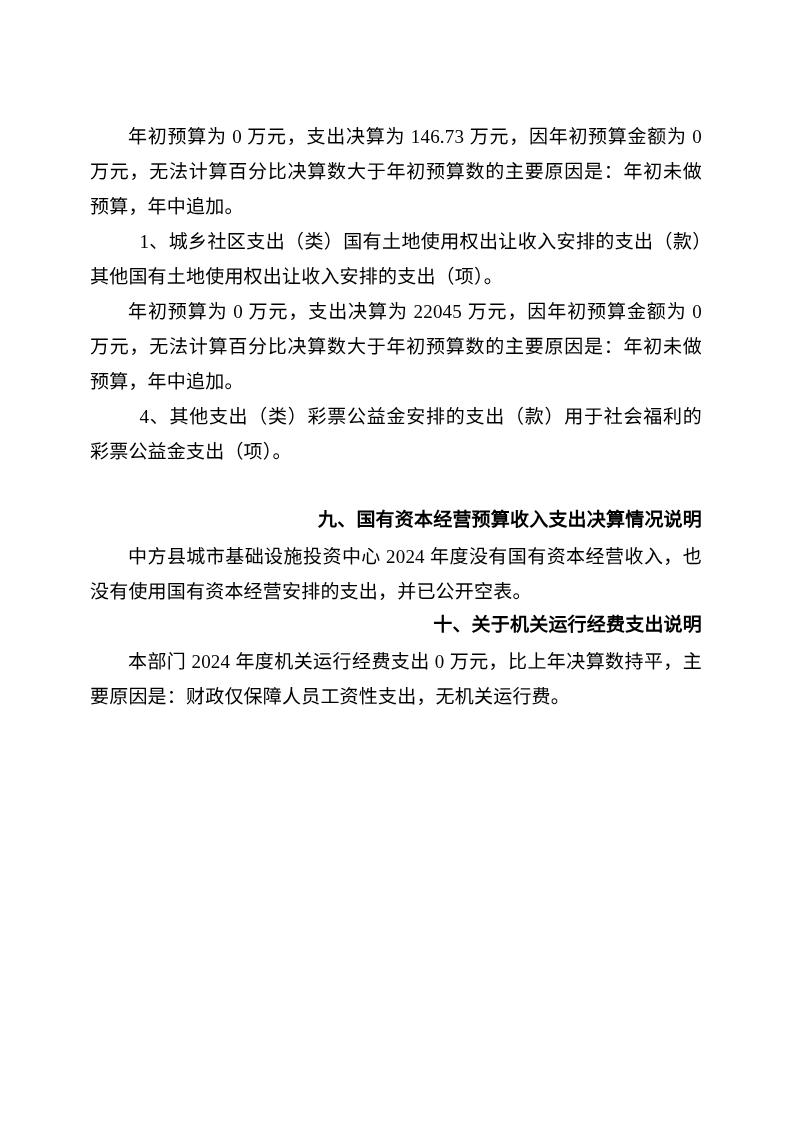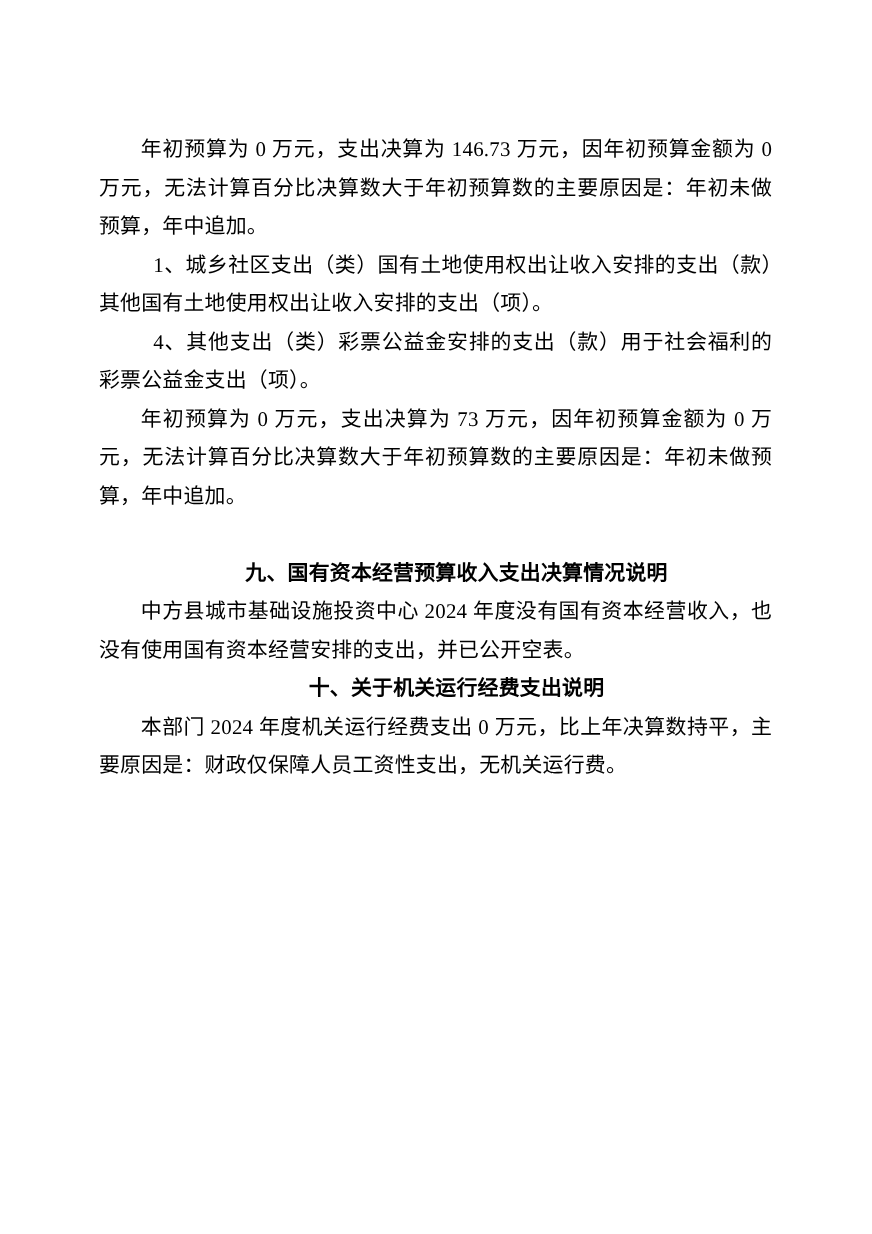--- a/index.html
+++ b/index.html
@@ -28,37 +28,37 @@
     text-align: justify;
     letter-spacing: 0.2px;
   }
   .para.body {
     text-indent: 2em;
   }
   .para.item {
     text-indent: 2.6em;
   }
   .para.heading {
-    font-family: Liberation Sans, sans-serif;
+    font-family: Liberation Mono, monospace;
     font-weight: bold;
     text-indent: 2em;
-    text-align: center;
+    text-align: right;
   }
   .para.spacer {
     height: 35px;
   }
 </style>
 </head>
 <body>
 
 <div class="page" style="background: rgb(255, 255, 255); color: rgb(0, 0, 0);">
   <div>
       <p class="para body">年初预算为 0 万元，支出决算为 146.73 万元，因年初预算金额为 0 万元，无法计算百分比决算数大于年初预算数的主要原因是：年初未做预算，年中追加。</p>
       <p class="para item">1、城乡社区支出（类）国有土地使用权出让收入安排的支出（款）其他国有土地使用权出让收入安排的支出（项）。</p>
+      <p class="para body">年初预算为 0 万元，支出决算为 22045 万元，因年初预算金额为 0 万元，无法计算百分比决算数大于年初预算数的主要原因是：年初未做预算，年中追加。</p>
       <p class="para item">4、其他支出（类）彩票公益金安排的支出（款）用于社会福利的彩票公益金支出（项）。</p>
-      <p class="para body">年初预算为 0 万元，支出决算为 73 万元，因年初预算金额为 0 万元，无法计算百分比决算数大于年初预算数的主要原因是：年初未做预算，年中追加。</p>
       <p class="para spacer"></p>
       <p class="para heading">九、国有资本经营预算收入支出决算情况说明</p>
       <p class="para body">中方县城市基础设施投资中心 2024 年度没有国有资本经营收入，也没有使用国有资本经营安排的支出，并已公开空表。</p>
       <p class="para heading">十、关于机关运行经费支出说明</p>
       <p class="para body">本部门 2024 年度机关运行经费支出 0 万元，比上年决算数持平，主要原因是：财政仅保障人员工资性支出，无机关运行费。</p>
     </div>
 </div>
 
 </body></html>

